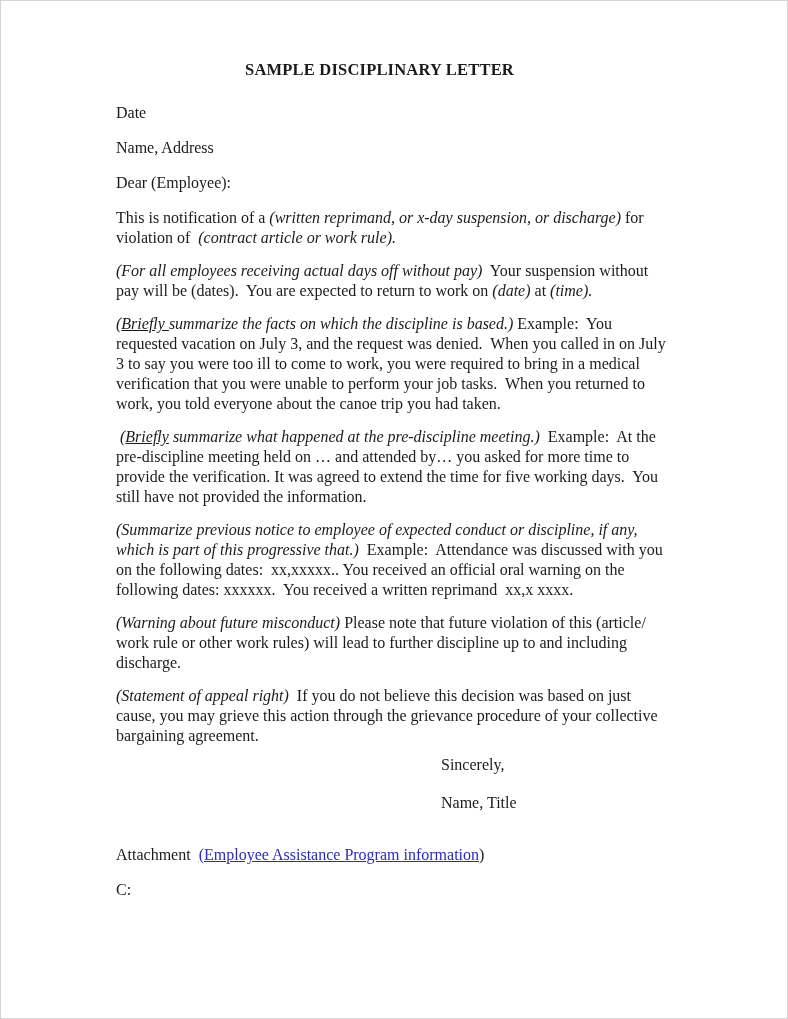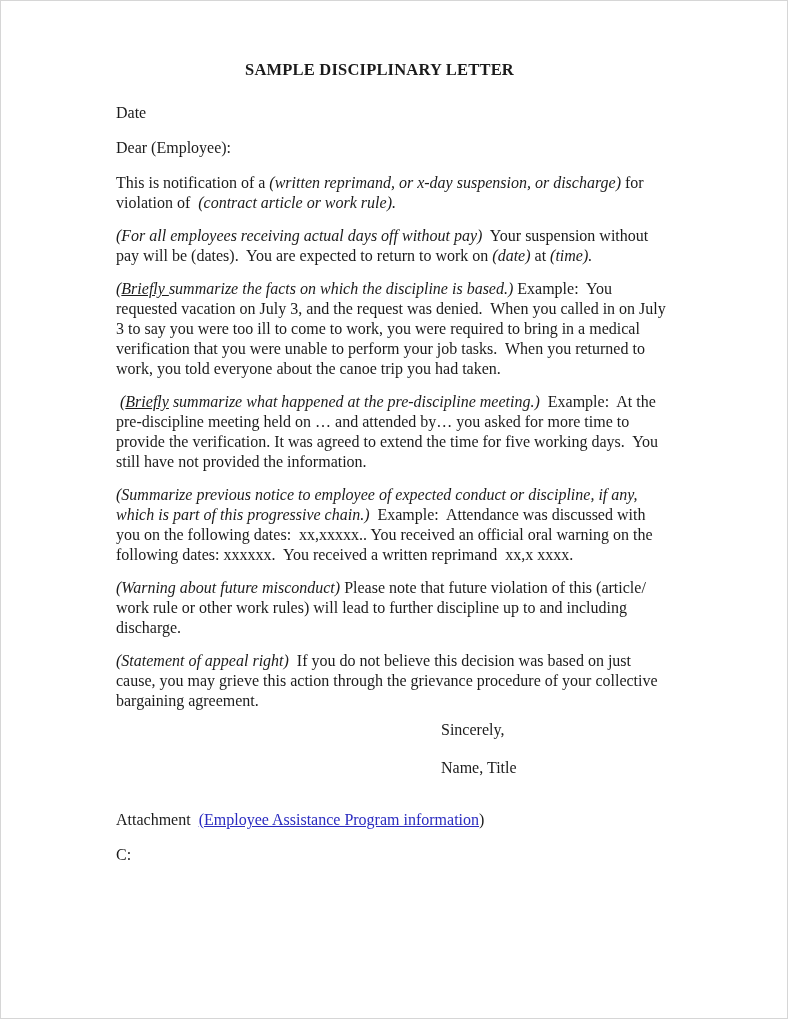--- a/index.html
+++ b/index.html
@@ -41,27 +41,28 @@
   .cc-items p { margin: 0; }
 </style>
 </head>
 <body>
 
 <div class="page" style="color: rgb(27, 27, 27); background: rgb(255, 255, 255); border-color: rgb(214, 214, 214);">
 
   <h1 class="title">SAMPLE DISCIPLINARY LETTER</h1>
 
   <p class="line-date">Date</p>
+  <p class="line">Name, Address</p>
   <p class="line">Dear (Employee):</p>
 
   <p class="para first"><span>This is notification of a </span><span class="i">(written reprimand, or x-day suspension, or discharge)</span><span> for violation of  </span><span class="i">(contract article or work rule).</span></p>
   <p class="para"><span class="i">(For all employees receiving actual days off without pay)</span><span>  Your suspension without pay will be (dates).  You are expected to return to work on </span><span class="i">(date)</span><span> at </span><span class="i">(time).</span></p>
   <p class="para"><span class="i">(</span><span class="iu">Briefly </span><span class="i">summarize the facts on which the discipline is based.)</span><span> Example:  You requested vacation on July 3, and the request was denied.  When you called in on July 3 to say you were too ill to come to work, you were required to bring in a medical verification that you were unable to perform your job tasks.  When you returned to work, you told everyone about the canoe trip you had taken.</span></p>
   <p class="para"><span class="i"> (</span><span class="iu">Briefly</span><span class="i"> summarize what happened at the pre-discipline meeting.)</span><span>  Example:  At the pre-discipline meeting held on … and attended by… you asked for more time to provide the verification. It was agreed to extend the time for five working days.  You still have not provided the information.</span></p>
-  <p class="para"><span class="i">(Summarize previous notice to employee of expected conduct or discipline, if any, which is part of this progressive chain.)</span><span>  Example:  Attendance was discussed with you on the following dates:  xx,xxxxx.. You received an official oral warning on the following dates: xxxxxx.  You received a written reprimand  xx,x xxxx.</span></p>
+  <p class="para"><span class="i">(Summarize previous notice to employee of expected conduct or discipline, if any, which is part of this progressive that.)</span><span>  Example:  Attendance was discussed with you on the following dates:  xx,xxxxx.. You received an official oral warning on the following dates: xxxxxx.  You received a written reprimand  xx,x xxxx.</span></p>
   <p class="para"><span class="i">(Warning about future misconduct)</span><span> Please note that future violation of this (article/ work rule or other work rules) will lead to further discipline up to and including discharge.</span></p>
   <p class="para"><span class="i">(Statement of appeal right)</span><span>  If you do not believe this decision was based on just cause, you may grieve this action through the grievance procedure of your collective bargaining agreement.</span></p>
 
   <div class="closing">
     <p>Sincerely,</p>
     <p class="sig">Name, Title</p>
   </div>
 
   <p class="attachment"><span>Attachment  </span><a class="link" href="#" style="color: rgb(42, 42, 192);">(Employee Assistance Program information</a><span>)</span></p>
 

